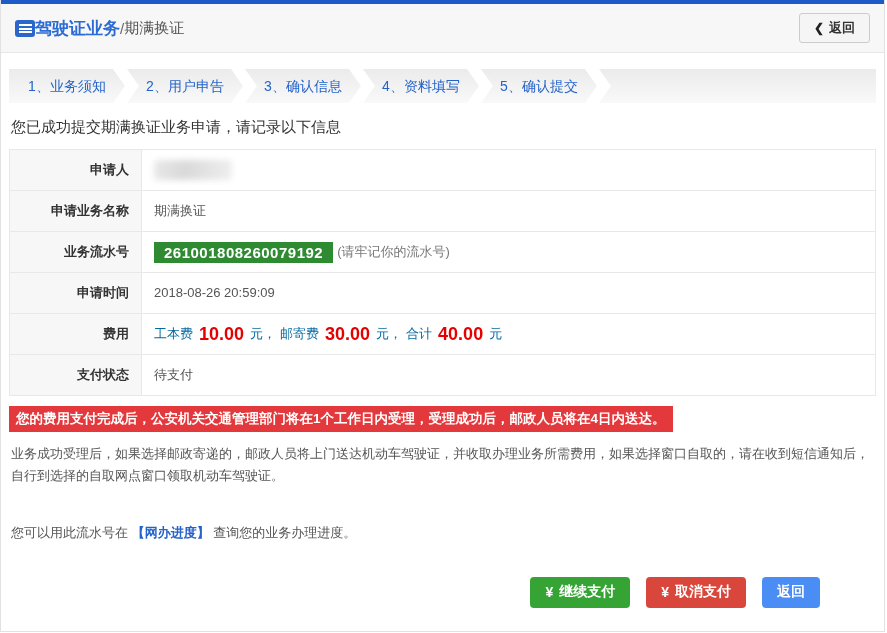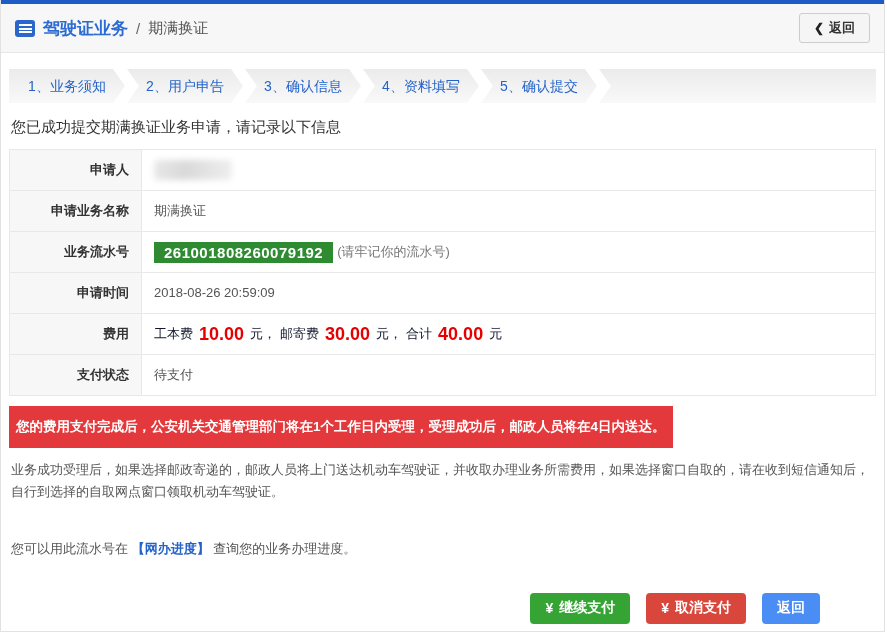--- a/index.html
+++ b/index.html
@@ -12,21 +12,21 @@
     width:885px; height:632px; border:1px solid #e2e2e2; border-top:none;
     box-sizing:border-box; background:#fff; position:relative;
   }
   .topbar { height:4px; background:#1e5bc6; }
 
   
   .header {
     height:48px; background:#f7f7f7; border-bottom:1px solid #e6e6e6;
     display:flex; align-items:center; justify-content:space-between; padding:0 14px;
   }
-  .title-wrap { display:flex; align-items:center; gap:8px; }
+  .title-wrap { display:flex; align-items:center; gap:0; }
   .doc-icon { width:20px; height:17px; border-radius:3px; background:#2a66cc; position:relative; flex:0 0 auto; }
   .doc-icon::before {
     content:""; position:absolute; left:4px; right:3px; top:4px; height:9px;
     background:linear-gradient(#fff 0 2px, transparent 2px 3.5px,
                #fff 3.5px 5.5px, transparent 5.5px 7px, #fff 7px 9px);
   }
   .page-title { color:#2b6bd4; font-size:17px; font-weight:bold; }
   .crumb-sep { color:#666; font-size:15px; }
   .page-subtitle { color:#555; font-size:15px; }
   .back-btn {
@@ -71,26 +71,26 @@
     width:78px; height:20px; border-radius:4px;
     background:linear-gradient(100deg,#e9e9e9,#d9d9d9 40%,#efefef);
     filter:blur(3px);
   }
   .serial-badge {
     background:#2e8b32; color:#fff; font-weight:bold; font-size:15px;
     padding:2px 10px; letter-spacing:0.5px; line-height:normal;
   }
   .serial-note { color:#777; font-size:13px; }
   .amt { color:#e60000; font-size:18px; font-weight:bold; margin:0 2px;text-align:right; }
-  .fee-seg { color:#0f172a; }
+  .fee-seg { color:#0369a1; }
 
   
   .alert-banner {
     display:inline-block; margin:10px 0 2px; background:#e4393c; color:#fff;
-    font-size:13.5px; font-weight:bold; padding:12px 7px; line-height:1.3;
+    font-size:13.5px; font-weight:bold; padding:4px 7px; line-height:1.3;
   }
   .para { color:#555; font-size:13px; line-height:1.75; margin:9px 2px 0; }
   .progress-note { margin-top:34px; }
   .progress-link { color:#2563c9; font-weight:bold; cursor:pointer; }
 
   
   .footer-actions {
     margin-top:32px; display:flex; justify-content:flex-end;
     gap:16px; padding-right:56px;
   }

